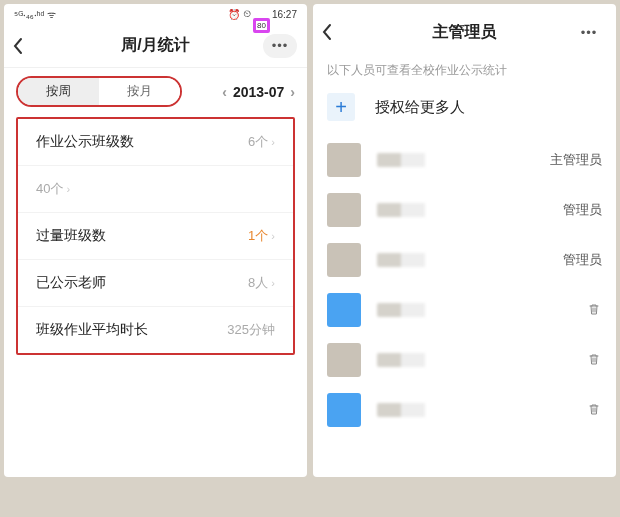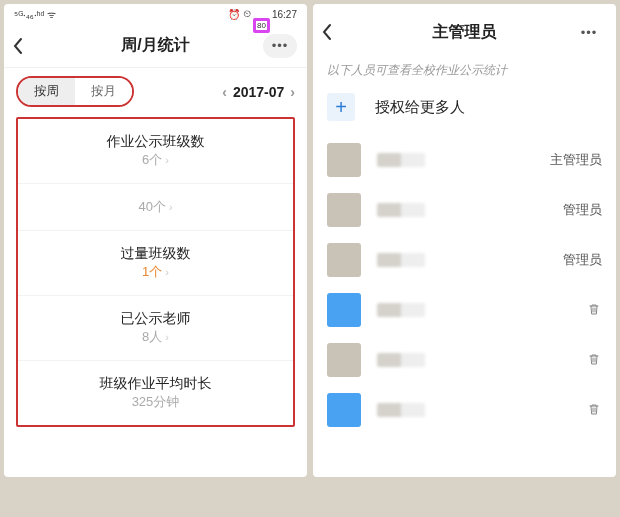--- a/index.html
+++ b/index.html
@@ -61,52 +61,50 @@
     position: relative;
   }
   .segment {
     display: flex;
     border: 2px solid #c33;
     border-radius: 16px;
     overflow: hidden;
   }
   .segment .opt {
     font-size: 12.5px;
-    padding: 5px 16px;
+    padding: 5px 28px;
     color: #666;
     background:#fff;
   }
   .segment .opt.active { background:#eee; color:#333; }
   .datesel {
     display:flex; align-items:center; gap:6px;
     font-size: 14px; font-weight:600; color:#222;
   }
   .datesel .chev { color:#999; font-size:14px;}
   
   .statsbox {
     margin: 0 12px 12px 12px;
     border: 2px solid #c33;
     border-radius: 2px;
   }
   .stat-row {
     display:flex; align-items:center; justify-content:space-between;
-    padding: 14px 4px;
-    flex-direction: column;
+    padding: 14px 18px;
   }
   .stat-row + .stat-row { border-top: 1px solid #f2f2f2; }
   .stat-row .label { font-size: 14px; color:#222; }
   .stat-row .val { font-size: 13px; color:#aaa; display:flex; align-items:center; gap:3px;}
   .stat-row .val.orange { color:#e8862e; }
   .stat-row .chev2 { color:#ccc; font-size:11px;}
 
   
   .subtext {
     font-size: 12px; color:#999;
     padding: 8px 14px 4px 14px;
-    font-style: italic;
   }
   .addrow {
     display:flex; align-items:center; gap:12px;
     padding: 10px 14px 14px 14px;
   }
   .plus {
     width: 28px; height:28px; background:#eaf3fb;
     color:#2b7bd6; font-size:20px; display:flex;
     align-items:center; justify-content:center; border-radius:3px;
   }
@@ -152,21 +150,21 @@
     <div class="title">周/月统计</div>
     <div class="more">•••</div>
   </div>
   <div class="segrow">
     <div class="segment">
       <div class="opt active">按周</div>
       <div class="opt">按月</div>
     </div>
     <div class="datesel">
       <span class="chev">‹</span>
-      <span>2017-07</span>
+      <span>2013-07</span>
       <span class="chev">›</span>
     </div>
   </div>
   <div class="statsbox" id="stats-box">
       <div class="stat-row">
         <span class="label">作业公示班级数</span>
         <span class="val">6个<span class="chev2">›</span></span>
       </div>
       <div class="stat-row">
         <span class="val">40个<span class="chev2">›</span></span>

